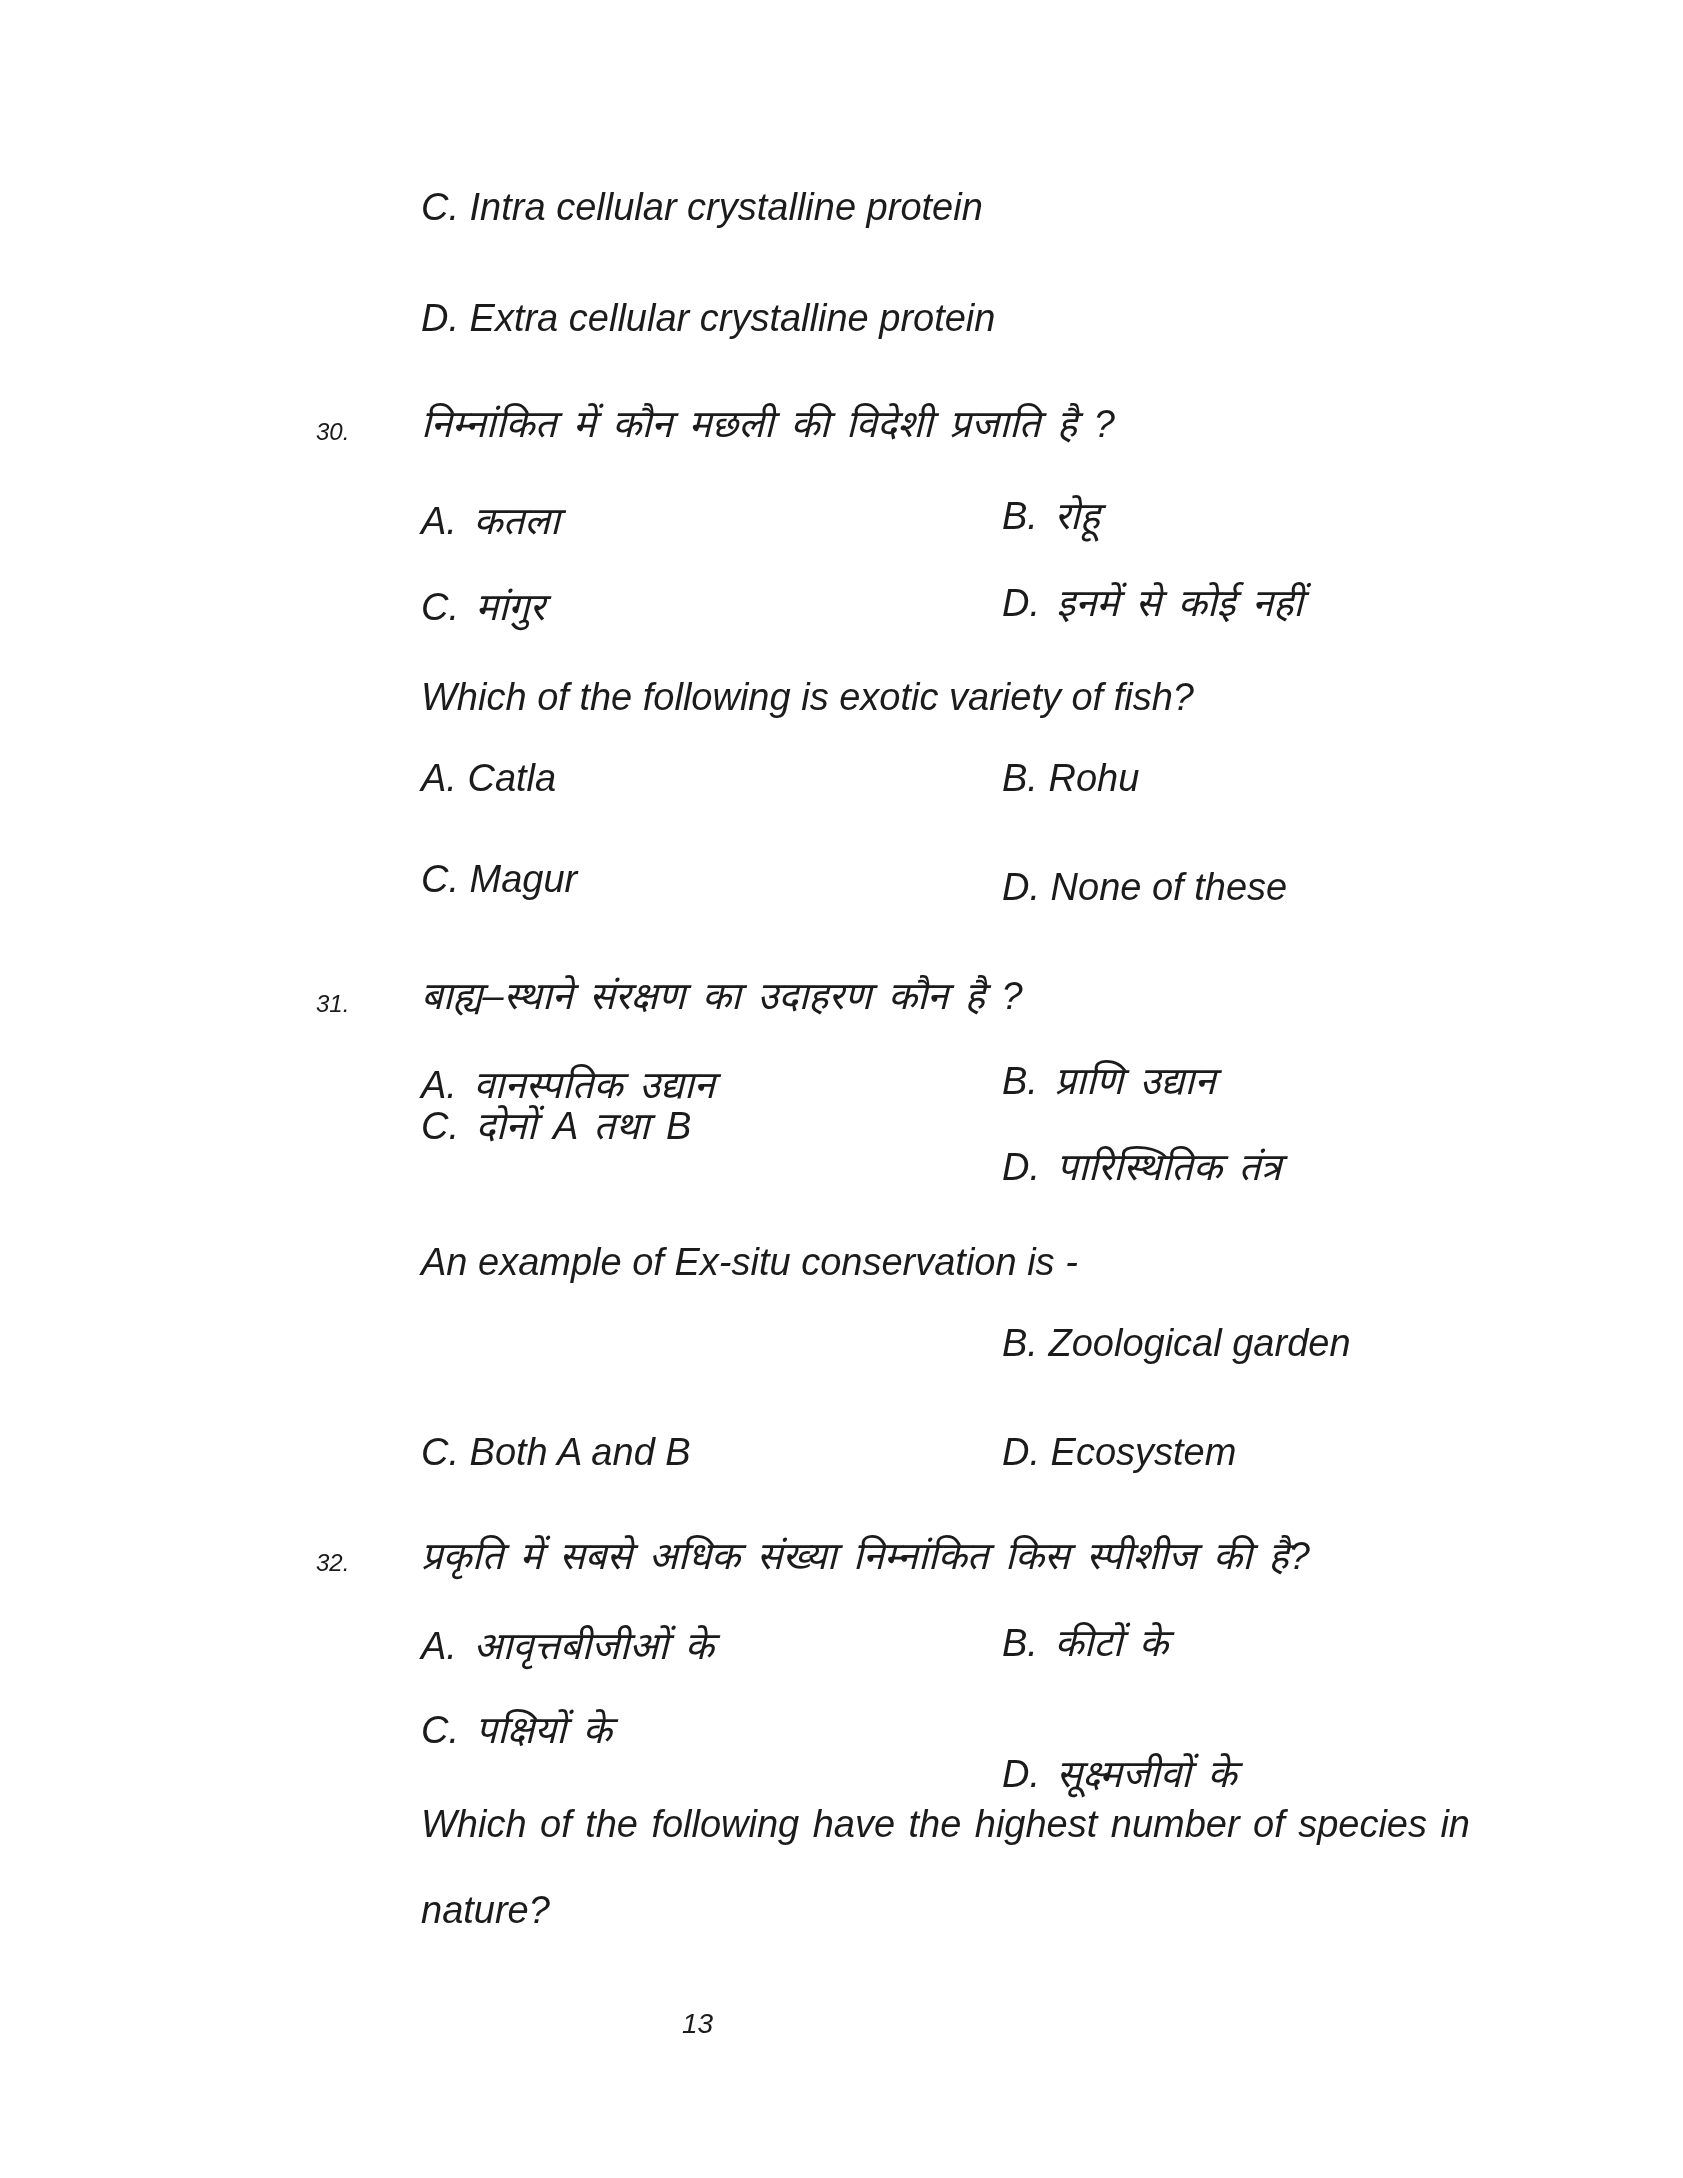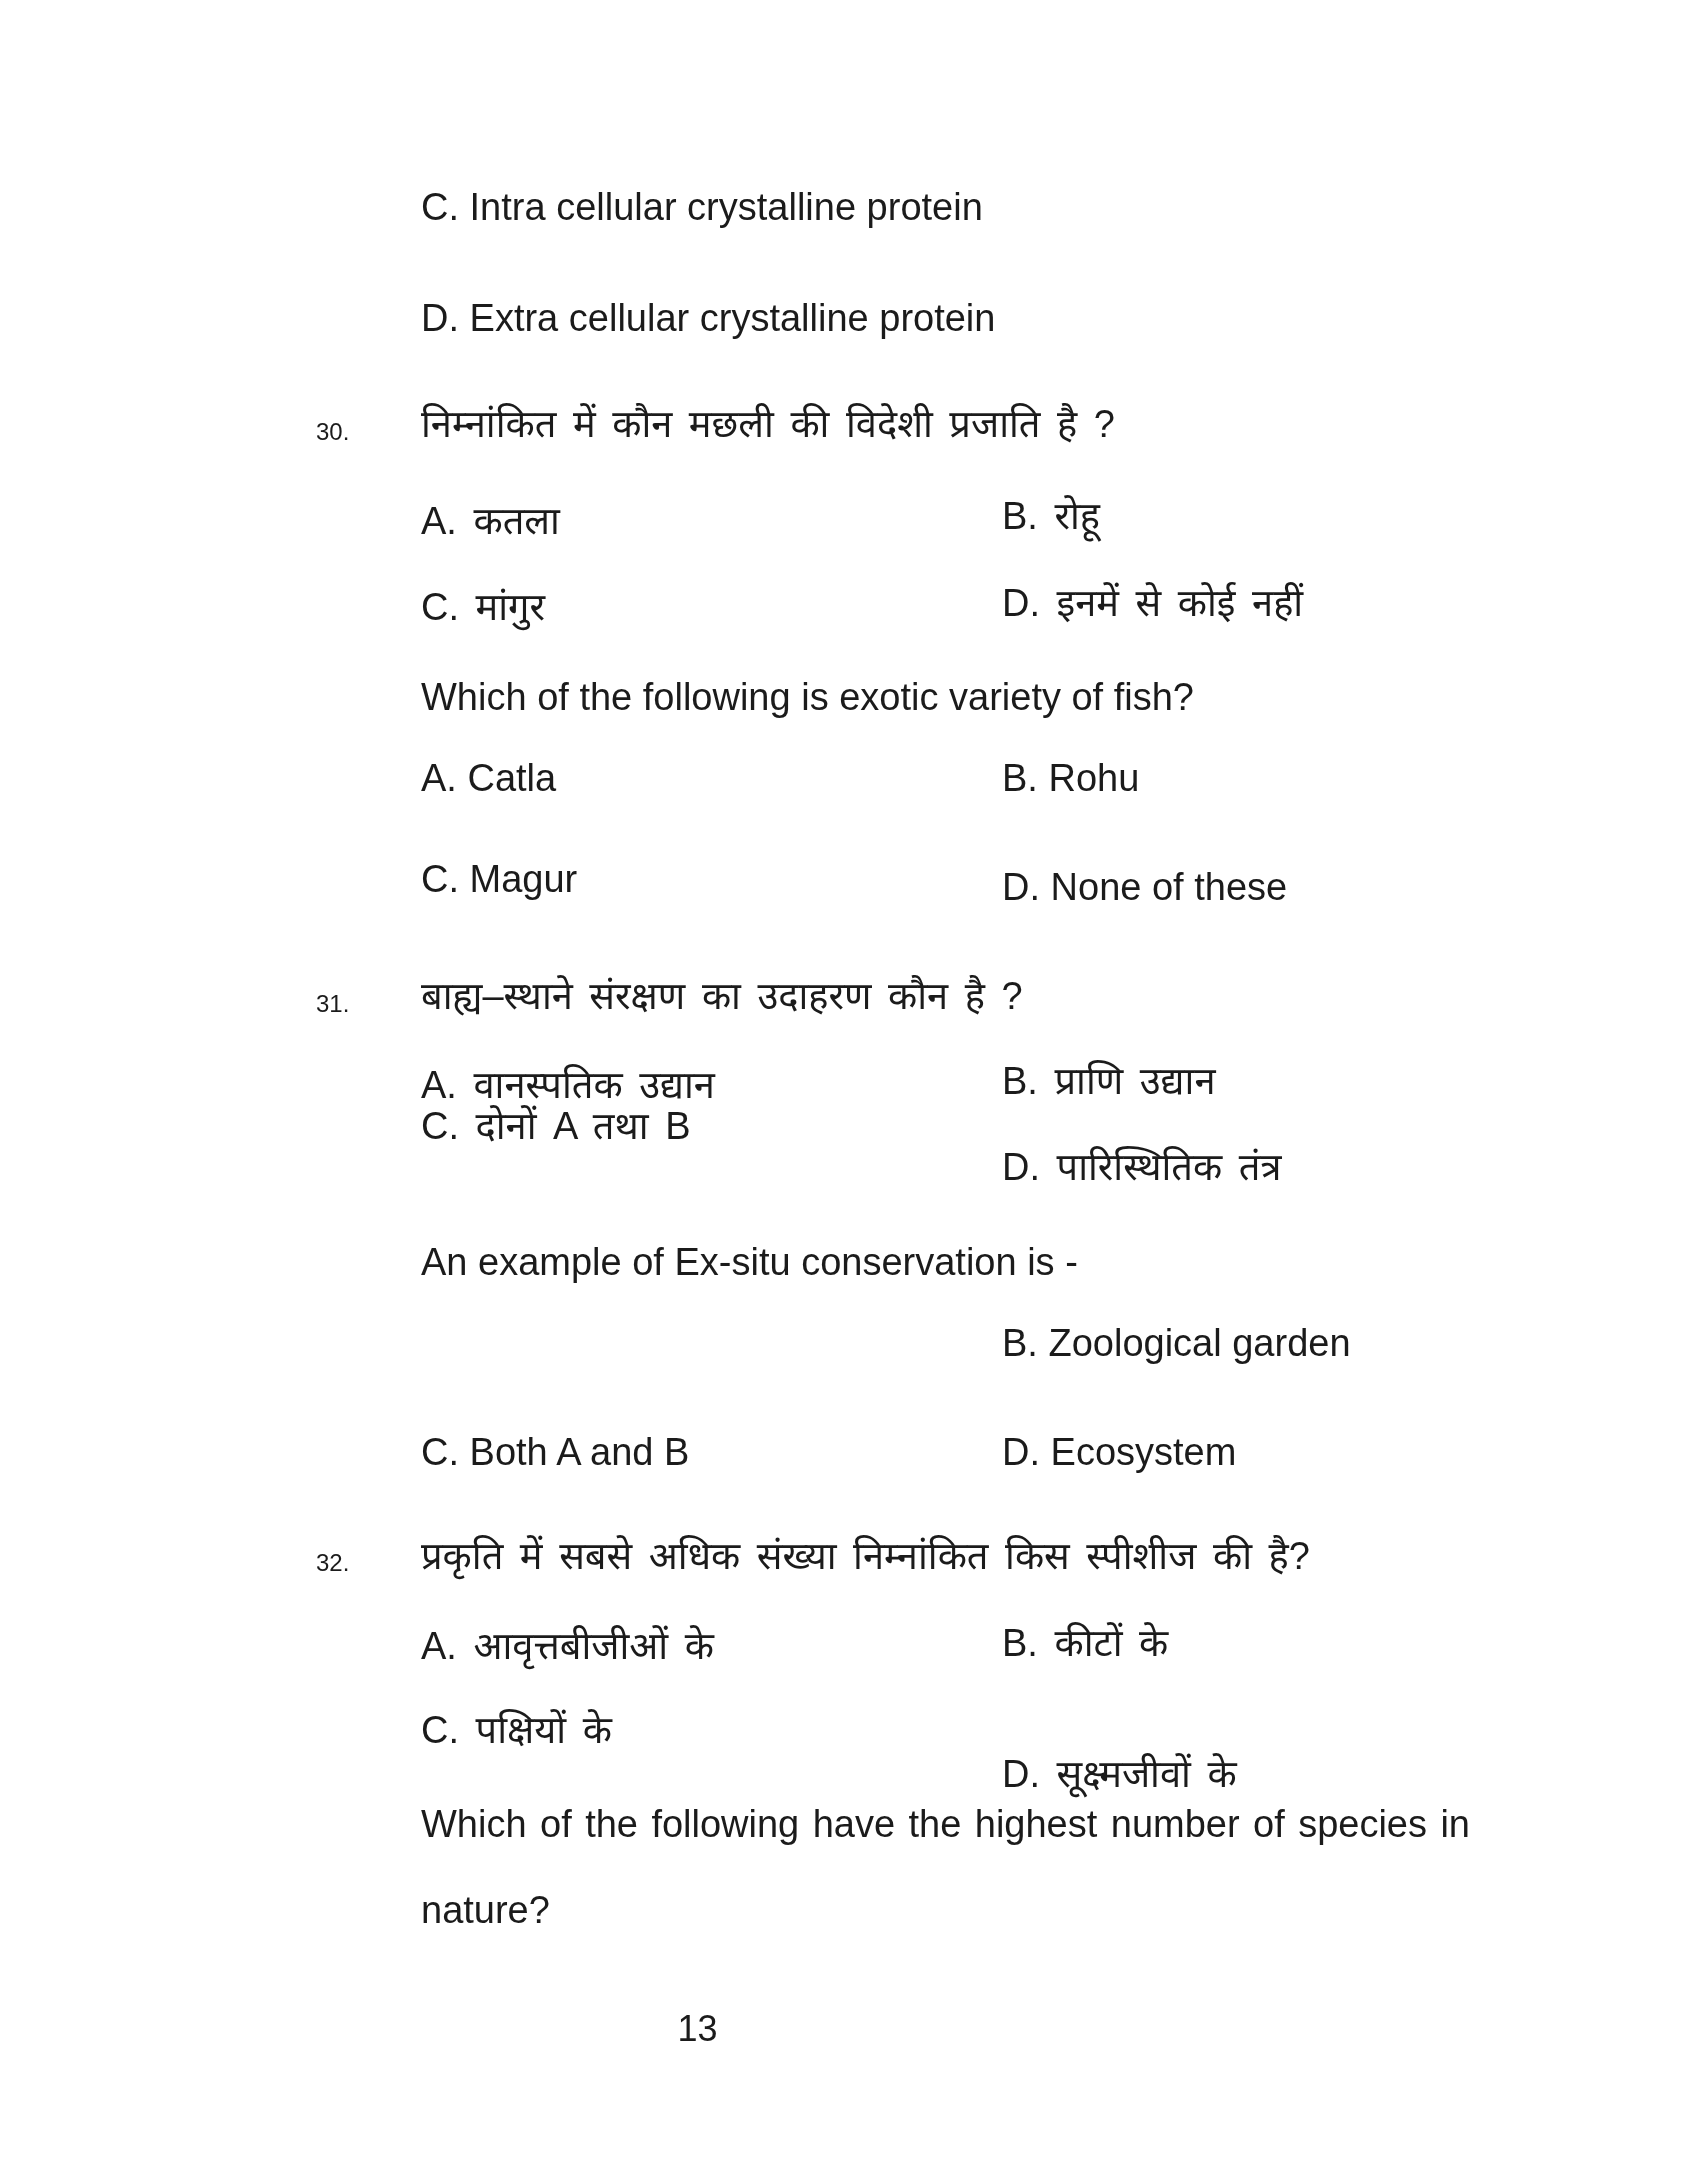--- a/index.html
+++ b/index.html
@@ -8,20 +8,21 @@
     background: #ffffff;
   }
   .page {
     position: relative;
     width: 1683px;
     height: 2178px;
     background: #ffffff;
     font-family: "Liberation Sans", "DejaVu Sans", sans-serif;
     color: #1b1b1b;
     overflow: hidden;
+    font-style: italic;
   }
   .line {
     position: absolute;
     font-size: 38px;
     line-height: 48px;
     white-space: nowrap;
     color: #1b1b1b;
   }
   .hi {
     word-spacing: 6px;
@@ -37,21 +38,21 @@
     width: 1049px;
     white-space: normal;
     text-align: justify;
     text-align-last: justify;
   }
   .page-number {
     position: absolute;
     left: 0;
     width: 1395px;
     text-align: center;
-    font-size: 36px;
+    font-size: 28px;
     color: #1b1b1b;
   }
 </style>
 </head>
 <body>
 
 <div class="page">
 
   <div class="line col-a" style="top:183px">C. Intra cellular crystalline protein</div>
   <div class="line col-a" style="top:294px">D. Extra cellular crystalline protein</div>

